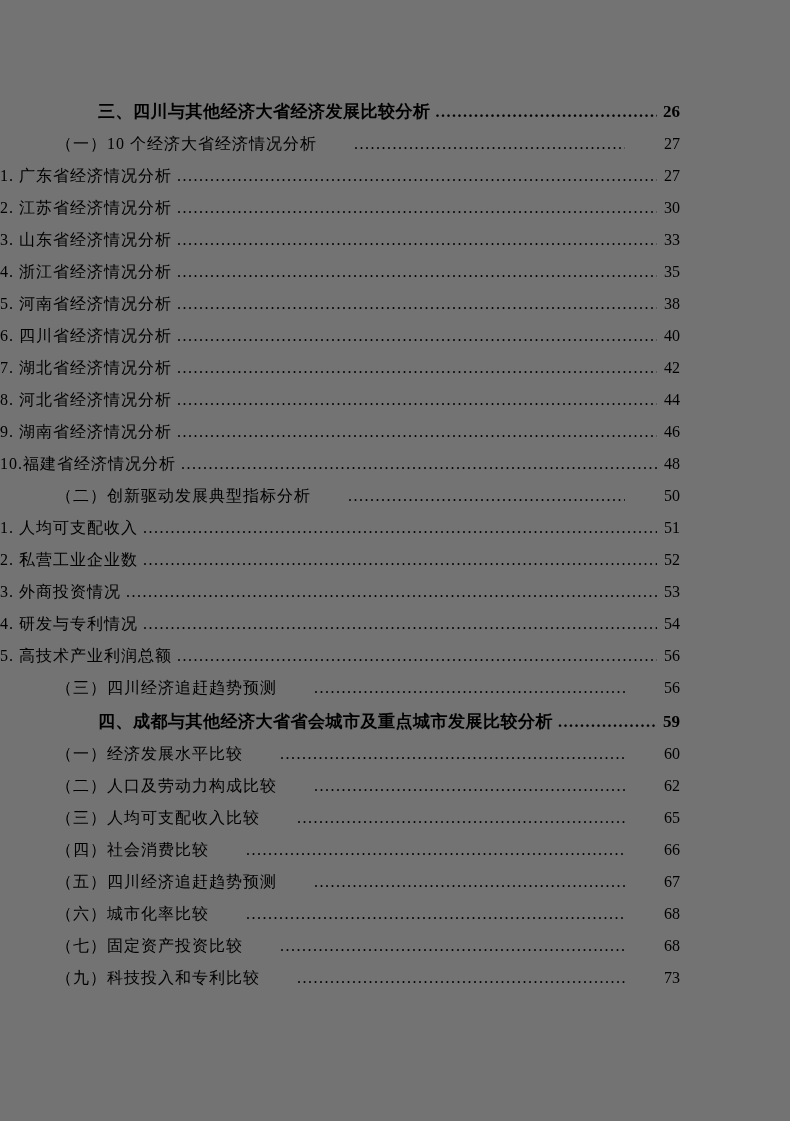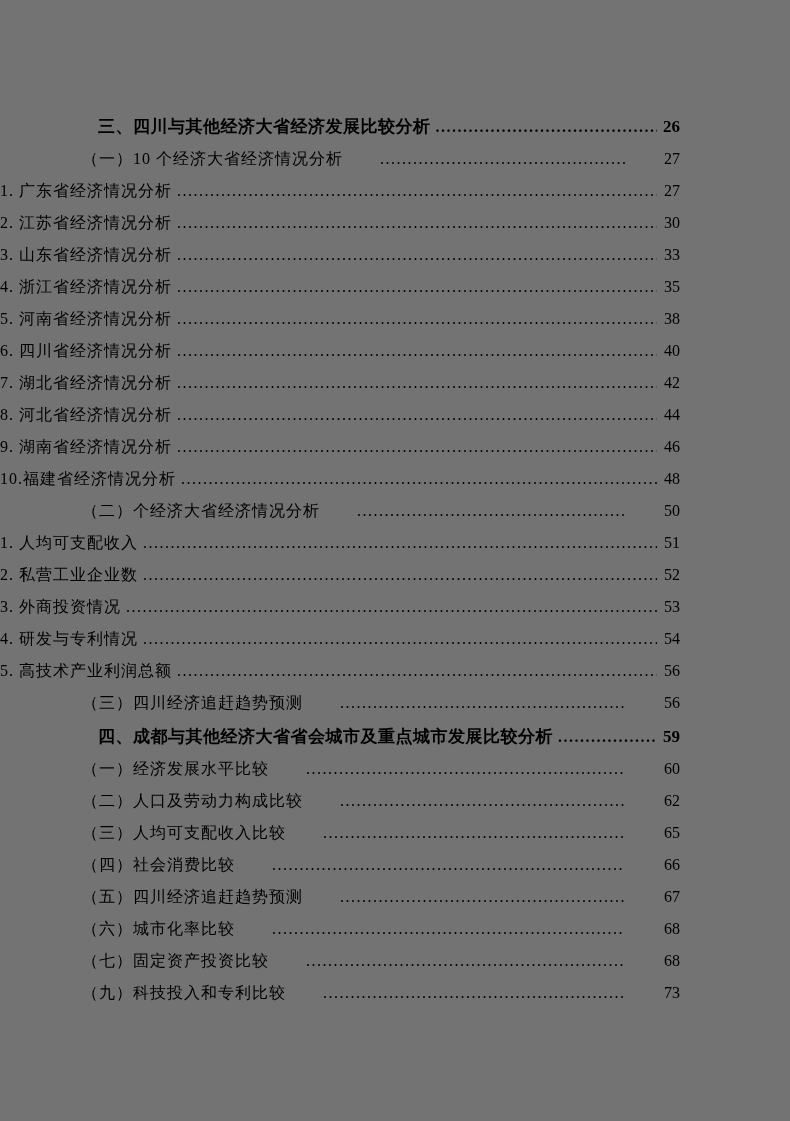--- a/index.html
+++ b/index.html
@@ -37,21 +37,21 @@
   .toc-row.level-1 {
     padding-left: 98px;
     font-weight: bold;
     font-size: 17px;
     letter-spacing: 0.5px;
   }
   .toc-row.level-1:not(:first-child) {
     margin-top: 2px;
   }
   .toc-row.level-2 {
-    padding-left: 82px;
+    padding-left: 56px;
     letter-spacing: 1px;
     gap: 32px;
   }
   .toc-row.level-3 {
     letter-spacing: 1px;
   }
   .toc-title {
     white-space: nowrap;
     flex: 0 0 auto;
   }
@@ -66,21 +66,20 @@
   }
   .dot-leader::after {
     content: "..................................................................................................................................................................................";
   }
   .toc-page {
     flex: 0 0 auto;
     min-width: 20px;
     text-align: right;
     letter-spacing: 0;
     white-space: nowrap;
-    margin-top: 15px;
   }
 </style>
 </head>
 <body>
 
 <div class="page">
   <div class="toc">
       <div class="toc-row level-1">
     <span class="toc-title">三、四川与其他经济大省经济发展比较分析</span>
     <span class="dot-leader"></span>
@@ -135,21 +134,21 @@
     <span class="toc-title">9. 湖南省经济情况分析</span>
     <span class="dot-leader"></span>
     <span class="toc-page">46</span>
   </div>
       <div class="toc-row level-3">
     <span class="toc-title">10.福建省经济情况分析</span>
     <span class="dot-leader"></span>
     <span class="toc-page">48</span>
   </div>
       <div class="toc-row level-2">
-    <span class="toc-title">（二）个经济大省经济情况分析</span>
+    <span class="toc-title">（二）创新驱动发展典型指标分析</span>
     <span class="dot-leader"></span>
     <span class="toc-page">50</span>
   </div>
       <div class="toc-row level-3">
     <span class="toc-title">1. 人均可支配收入</span>
     <span class="dot-leader"></span>
     <span class="toc-page">51</span>
   </div>
       <div class="toc-row level-3">
     <span class="toc-title">2. 私营工业企业数</span>

